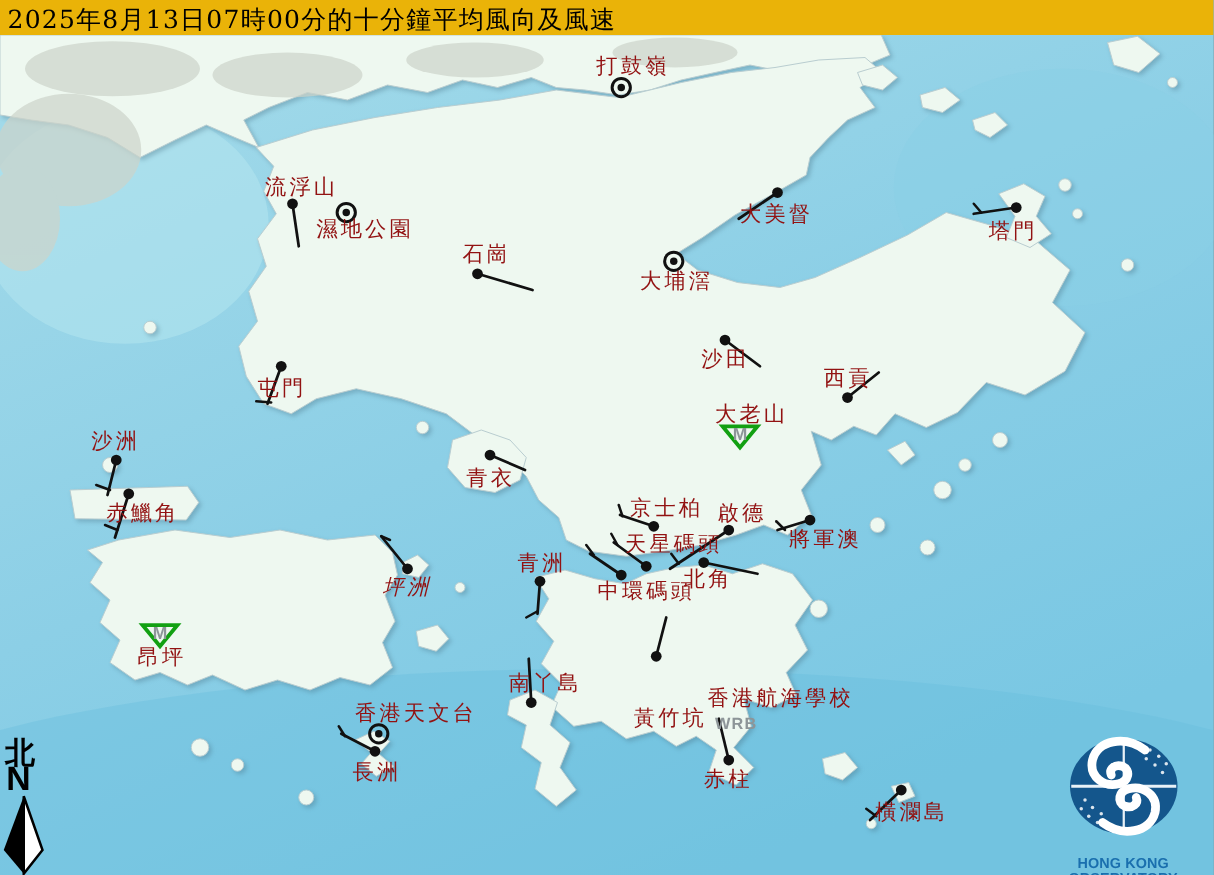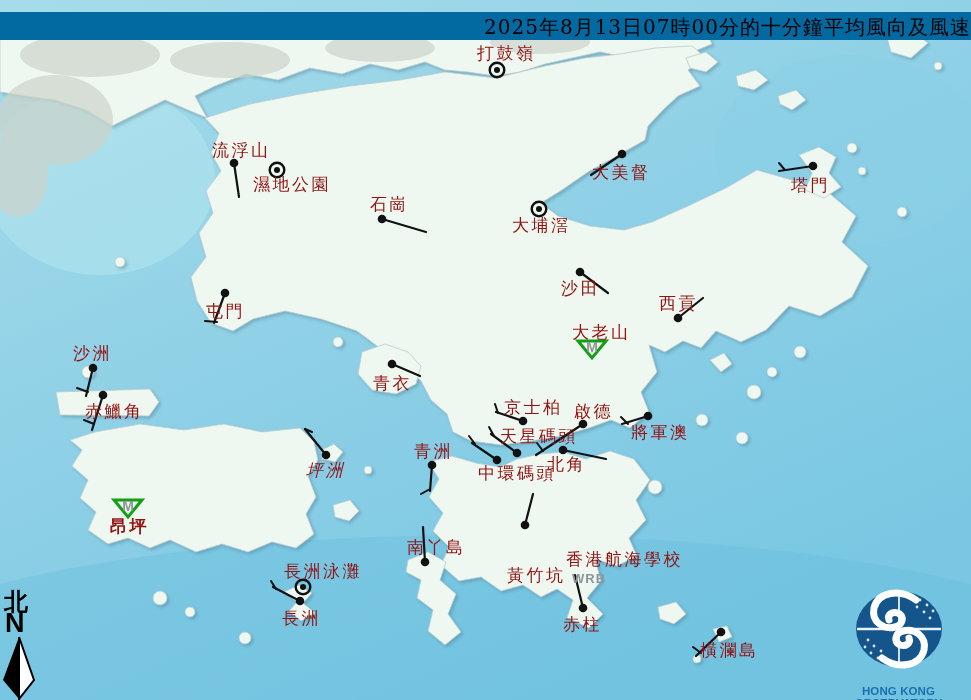--- a/index.html
+++ b/index.html
@@ -1,23 +1,23 @@
 <!DOCTYPE html>
 <html><head>
 <meta charset="utf-8">
 <style>
   html,body{margin:0;padding:0;background:#666;}
   .screen{position:relative;width:971px;height:700px;overflow:hidden;background:#8ed1e6;
           font-family:"DejaVu Sans",sans-serif;}
   .screen svg.base{position:absolute;left:0;top:0;z-index:0;}
   #stations-layer{position:absolute;left:0;top:0;z-index:3;pointer-events:none;}
   #labels-layer{position:absolute;left:0;top:0;width:971px;height:560px;z-index:4;pointer-events:none;}
-  .titlebar{position:absolute;top:12px;left:0;right:0;height:28px;background:#0369a1;color:#000;
+  .titlebar{position:absolute;top:0;left:0;right:0;height:28px;background:#eab308;color:#000;
             font:20px "DejaVu Serif",serif;letter-spacing:1px;padding:2px 0 0 6px;
-            box-sizing:border-box;z-index:6;white-space:nowrap;text-align:right;}
+            box-sizing:border-box;z-index:6;white-space:nowrap;}
   .st-label{position:absolute;color:#921212;font:17px "DejaVu Serif",serif;
             letter-spacing:2.5px;white-space:nowrap;line-height:1.05;}
   .st-sub{position:absolute;color:#8d9598;font:bold 13px "Liberation Sans",sans-serif;
           letter-spacing:1px;white-space:nowrap;}
   .compass-zh{position:absolute;left:4px;top:586px;color:#000;z-index:5;
               font:bold 24px "DejaVu Serif",serif;}
   .compass-n{position:absolute;left:5px;top:608px;color:#000;z-index:5;
              font:900 27px "Liberation Sans",sans-serif;}
   .logo-zh{position:absolute;left:841px;top:666px;width:120px;text-align:center;color:#1a6fae;
            font:bold 17px "DejaVu Serif",serif;letter-spacing:6px;z-index:5;}
@@ -282,27 +282,27 @@
       <div class="st-label" style="left: 373px; top: 375px;">青衣</div>
       <div class="st-label" style="left: 85px; top: 403px;">赤鱲角</div>
       <div class="st-label" style="left: 504px; top: 399px;">京士柏</div>
       <div class="st-label" style="left: 574px; top: 403px; text-align: right;">啟德</div>
       <div class="st-label" style="left: 500px; top: 428px;">天星碼頭</div>
       <div class="st-label" style="left: 631px; top: 424px;">將軍澳</div>
       <div class="st-label" style="left: 414px; top: 443px;">青洲</div>
       <div class="st-label" style="left: 306px; top: 462px; font-style: italic;">坪洲</div>
       <div class="st-label" style="left: 478px; top: 465px;">中環碼頭</div>
       <div class="st-label" style="left: 547px; top: 456px;">北角</div>
-      <div class="st-label" style="left: 110px; top: 518px; font-weight: bold;">昂坪</div>
+      <div class="st-label" style="left: 110px; top: 518px;">昂坪</div>
       <div class="st-label" style="left: 507px; top: 534px; margin-top: 33px;">黃竹坑</div>
       <div class="st-label" style="left: 407px; top: 539px;">南丫島</div>
       <div class="st-label" style="left: 566px; top: 551px;">香港航海學校</div>
       <div class="st-sub" style="left: 572px; top: 571px;">WRB</div>
       <div class="st-label" style="left: 563px; top: 616px;">赤柱</div>
-      <div class="st-label" style="left: 284px; top: 563px;">長洲泳灘</div>
+      <div class="st-label" style="left: 284px; top: 563px;">香港天文台</div>
       <div class="st-label" style="left: 282px; top: 610px;">長洲</div>
       <div class="st-label" style="left: 700px; top: 642px;">橫瀾島</div>
     </div>
 
   <div class="titlebar">2025年8月13日07時00分的十分鐘平均風向及風速</div>
 
   <div class="compass-zh">北</div>
   <div class="compass-n">N</div>
 
   <div class="logo-en">HONG KONG OBSERVATORY</div>

